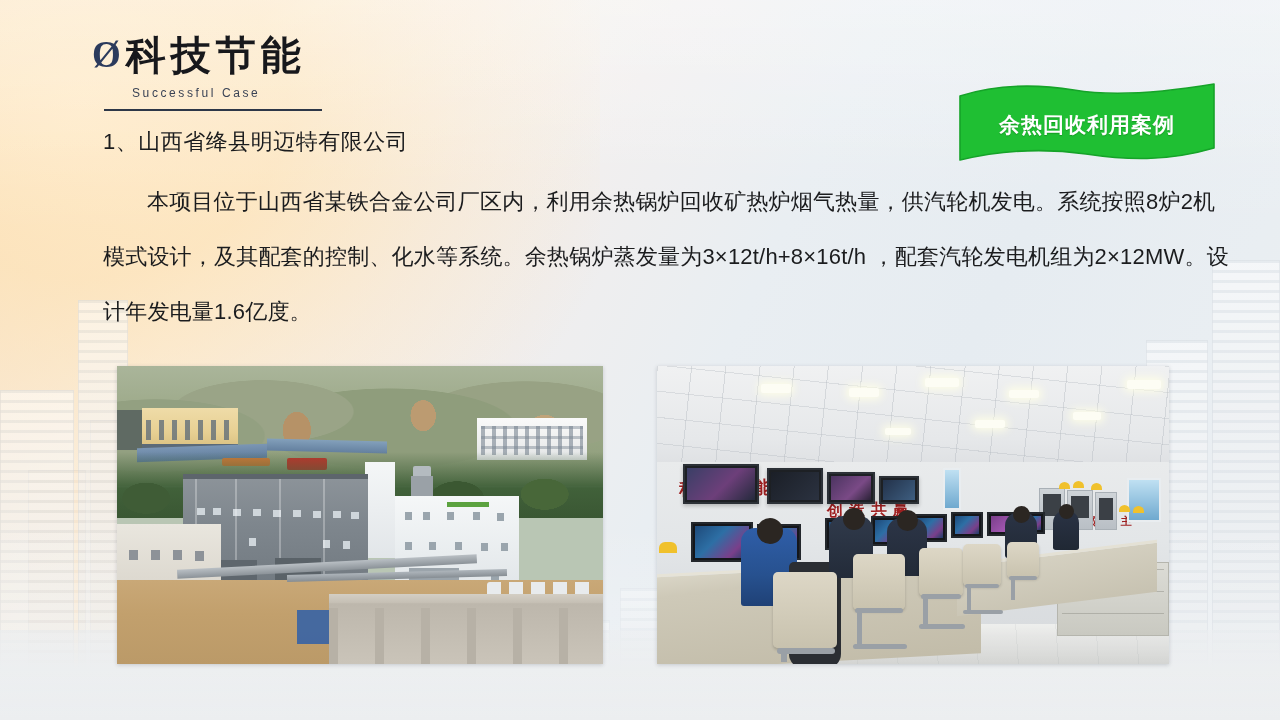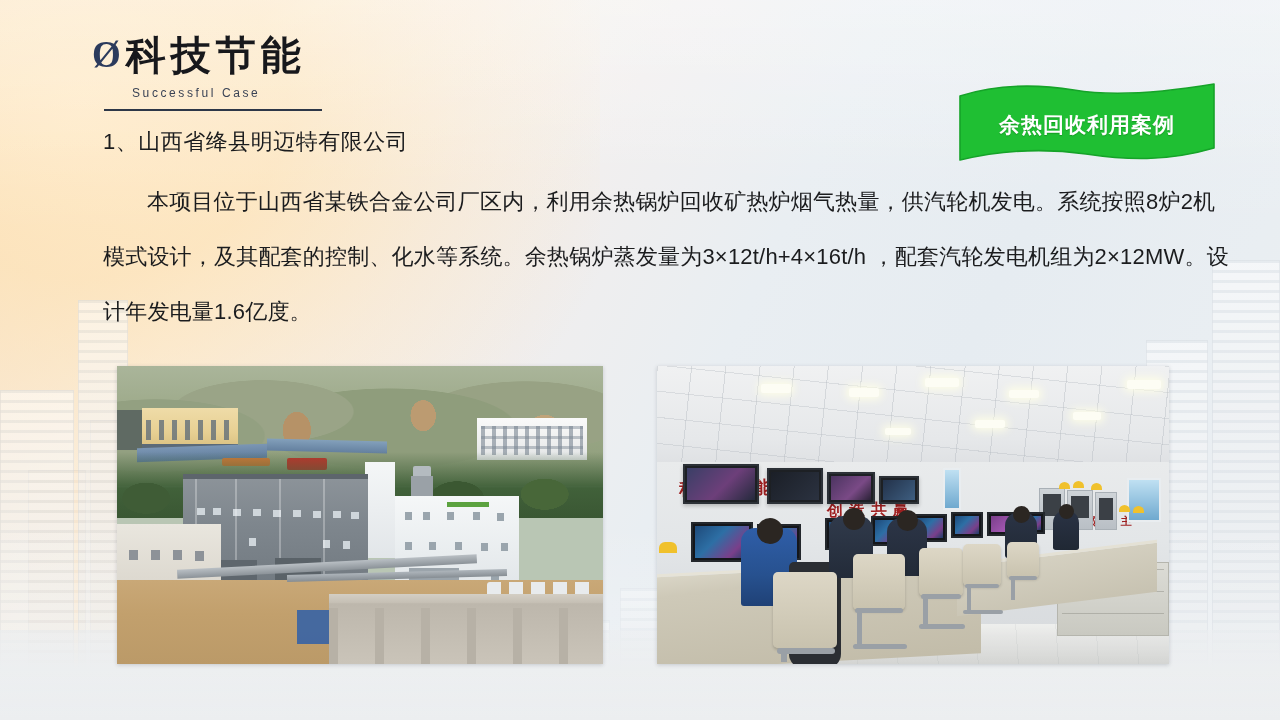--- a/index.html
+++ b/index.html
@@ -349,21 +349,21 @@
 
   <div class="ribbon">
     <svg viewBox="0 0 258 82" preserveAspectRatio="none">
       <path d="M2,14 C40,2 78,2 116,8 C152,14 196,12 256,2 L256,66 C208,80 168,78 128,72 C86,66 44,68 2,78 Z" fill="#1fbf33" stroke="#16a329" stroke-width="1.6" stroke-linejoin="round"></path>
     </svg>
     <div class="ribbon-label">余热回收利用案例</div>
   </div>
 
   <div class="body-copy">
     <div class="para-head">1、山西省绛县明迈特有限公司</div>
-    <div class="para-body">本项目位于山西省某铁合金公司厂区内，利用余热锅炉回收矿热炉烟气热量，供汽轮机发电。系统按照8炉2机模式设计，及其配套的控制、化水等系统。余热锅炉蒸发量为3×12t/h+4×16t/h ，配套汽轮发电机组为2×12MW。设计年发电量1.6亿度。</div>
+    <div class="para-body">本项目位于山西省某铁合金公司厂区内，利用余热锅炉回收矿热炉烟气热量，供汽轮机发电。系统按照8炉2机模式设计，及其配套的控制、化水等系统。余热锅炉蒸发量为3×12t/h+8×16t/h ，配套汽轮发电机组为2×12MW。设计年发电量1.6亿度。</div>
   </div>
 
   <div class="photo photo-left">
     <div class="ph lp-sky"></div>
     <div class="ph lp-hills"></div>
     <div class="ph lp-hill-rock"></div>
     <div class="ph lp-bldDk"></div>
     <div class="ph lp-bldY"></div>
     <div class="ph lp-bldW"></div>
     <div class="ph lp-shedblue"></div>

